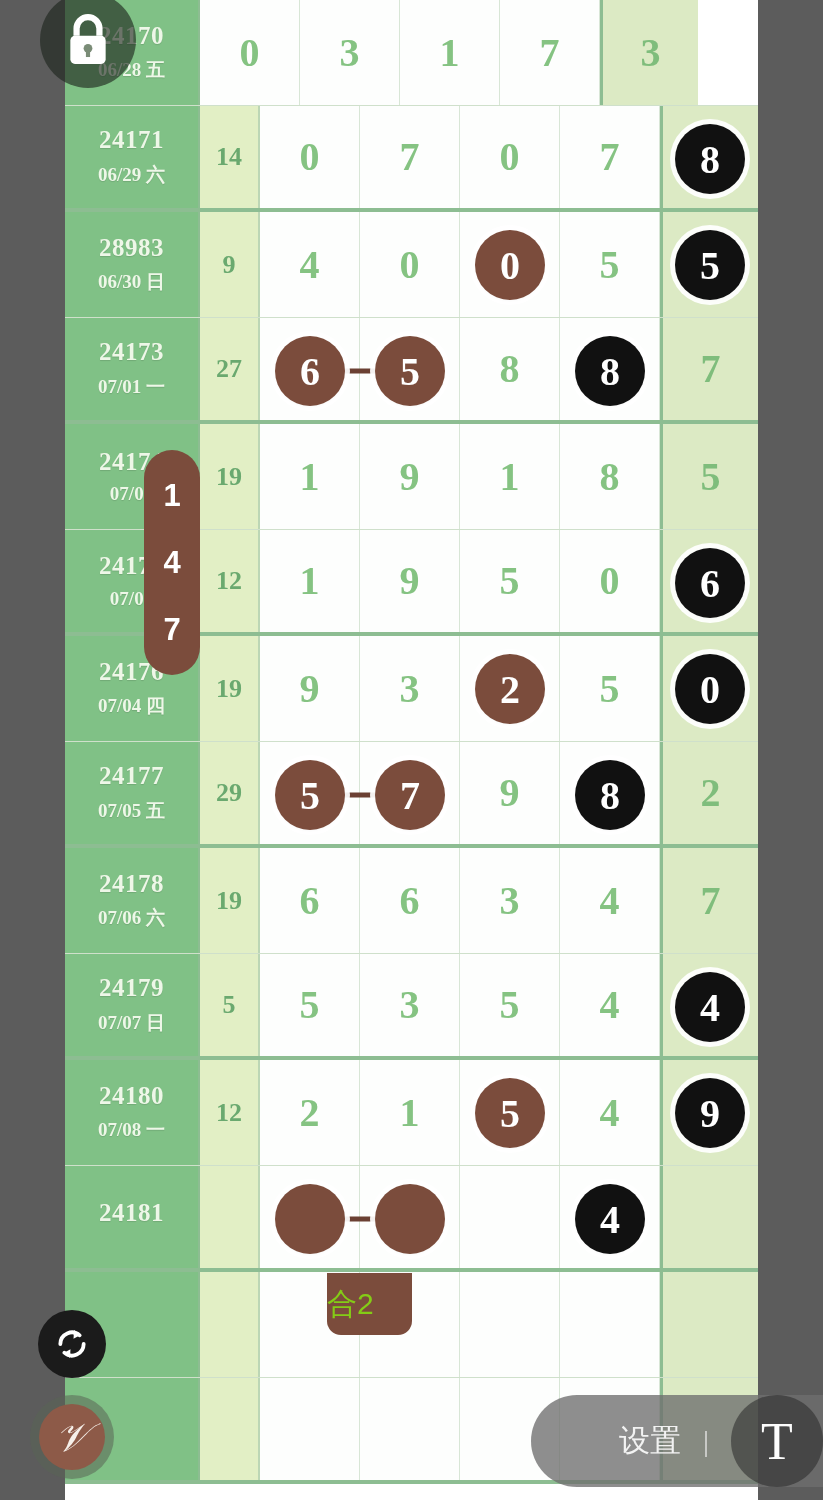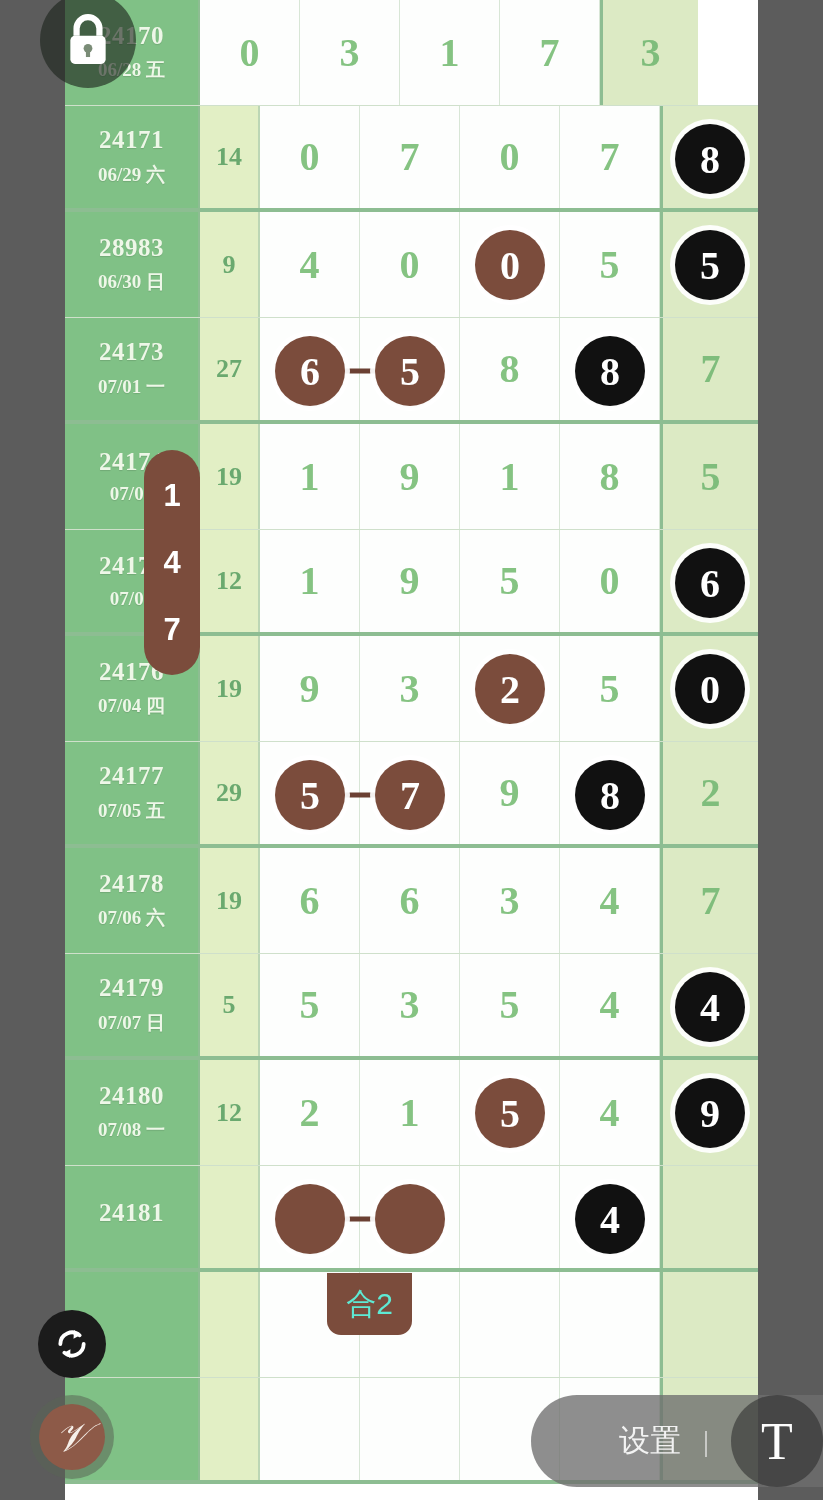--- a/index.html
+++ b/index.html
@@ -75,22 +75,22 @@
     position:absolute; left:144px; top:450px; width:56px; height:225px; border-radius:28px;
     background:#7b4c3c; z-index:25;
     display:flex; flex-direction:column; align-items:center; justify-content:space-around;
     padding:12px 0; color:#fff; font-size:31px; font-weight:bold;
     font-family:"Liberation Sans",sans-serif;
   }
 
   #combo-tag{
     position:absolute; left:327px; top:1273px; width:85px; height:62px;
     background:#7b4c3c; border-radius:0 0 14px 14px; z-index:7;
-    display:flex; align-items:center; justify-content:center;
-    color:#5eead4; font-size:30px; font-family:"Liberation Sans",sans-serif;
+    display:flex; align-items:center; justify-content:flex-start;
+    color:#84cc16; font-size:30px; font-family:"Liberation Sans",sans-serif;
   }
 
   #watermark{
     position:absolute; right:4px; top:4px; z-index:20; display:flex; align-items:center;
     opacity:.92;
   }
   #wm-logo{ width:56px; height:56px; border-radius:50%;
     background:
       radial-gradient(circle at 50% 50%, #f0c14a 0 12%, transparent 13%),
       conic-gradient(from 20deg, #e8733a, #e8c23a, #7ec85a, #3aa6d8, #6a5acd, #d84a8c, #e8733a);

